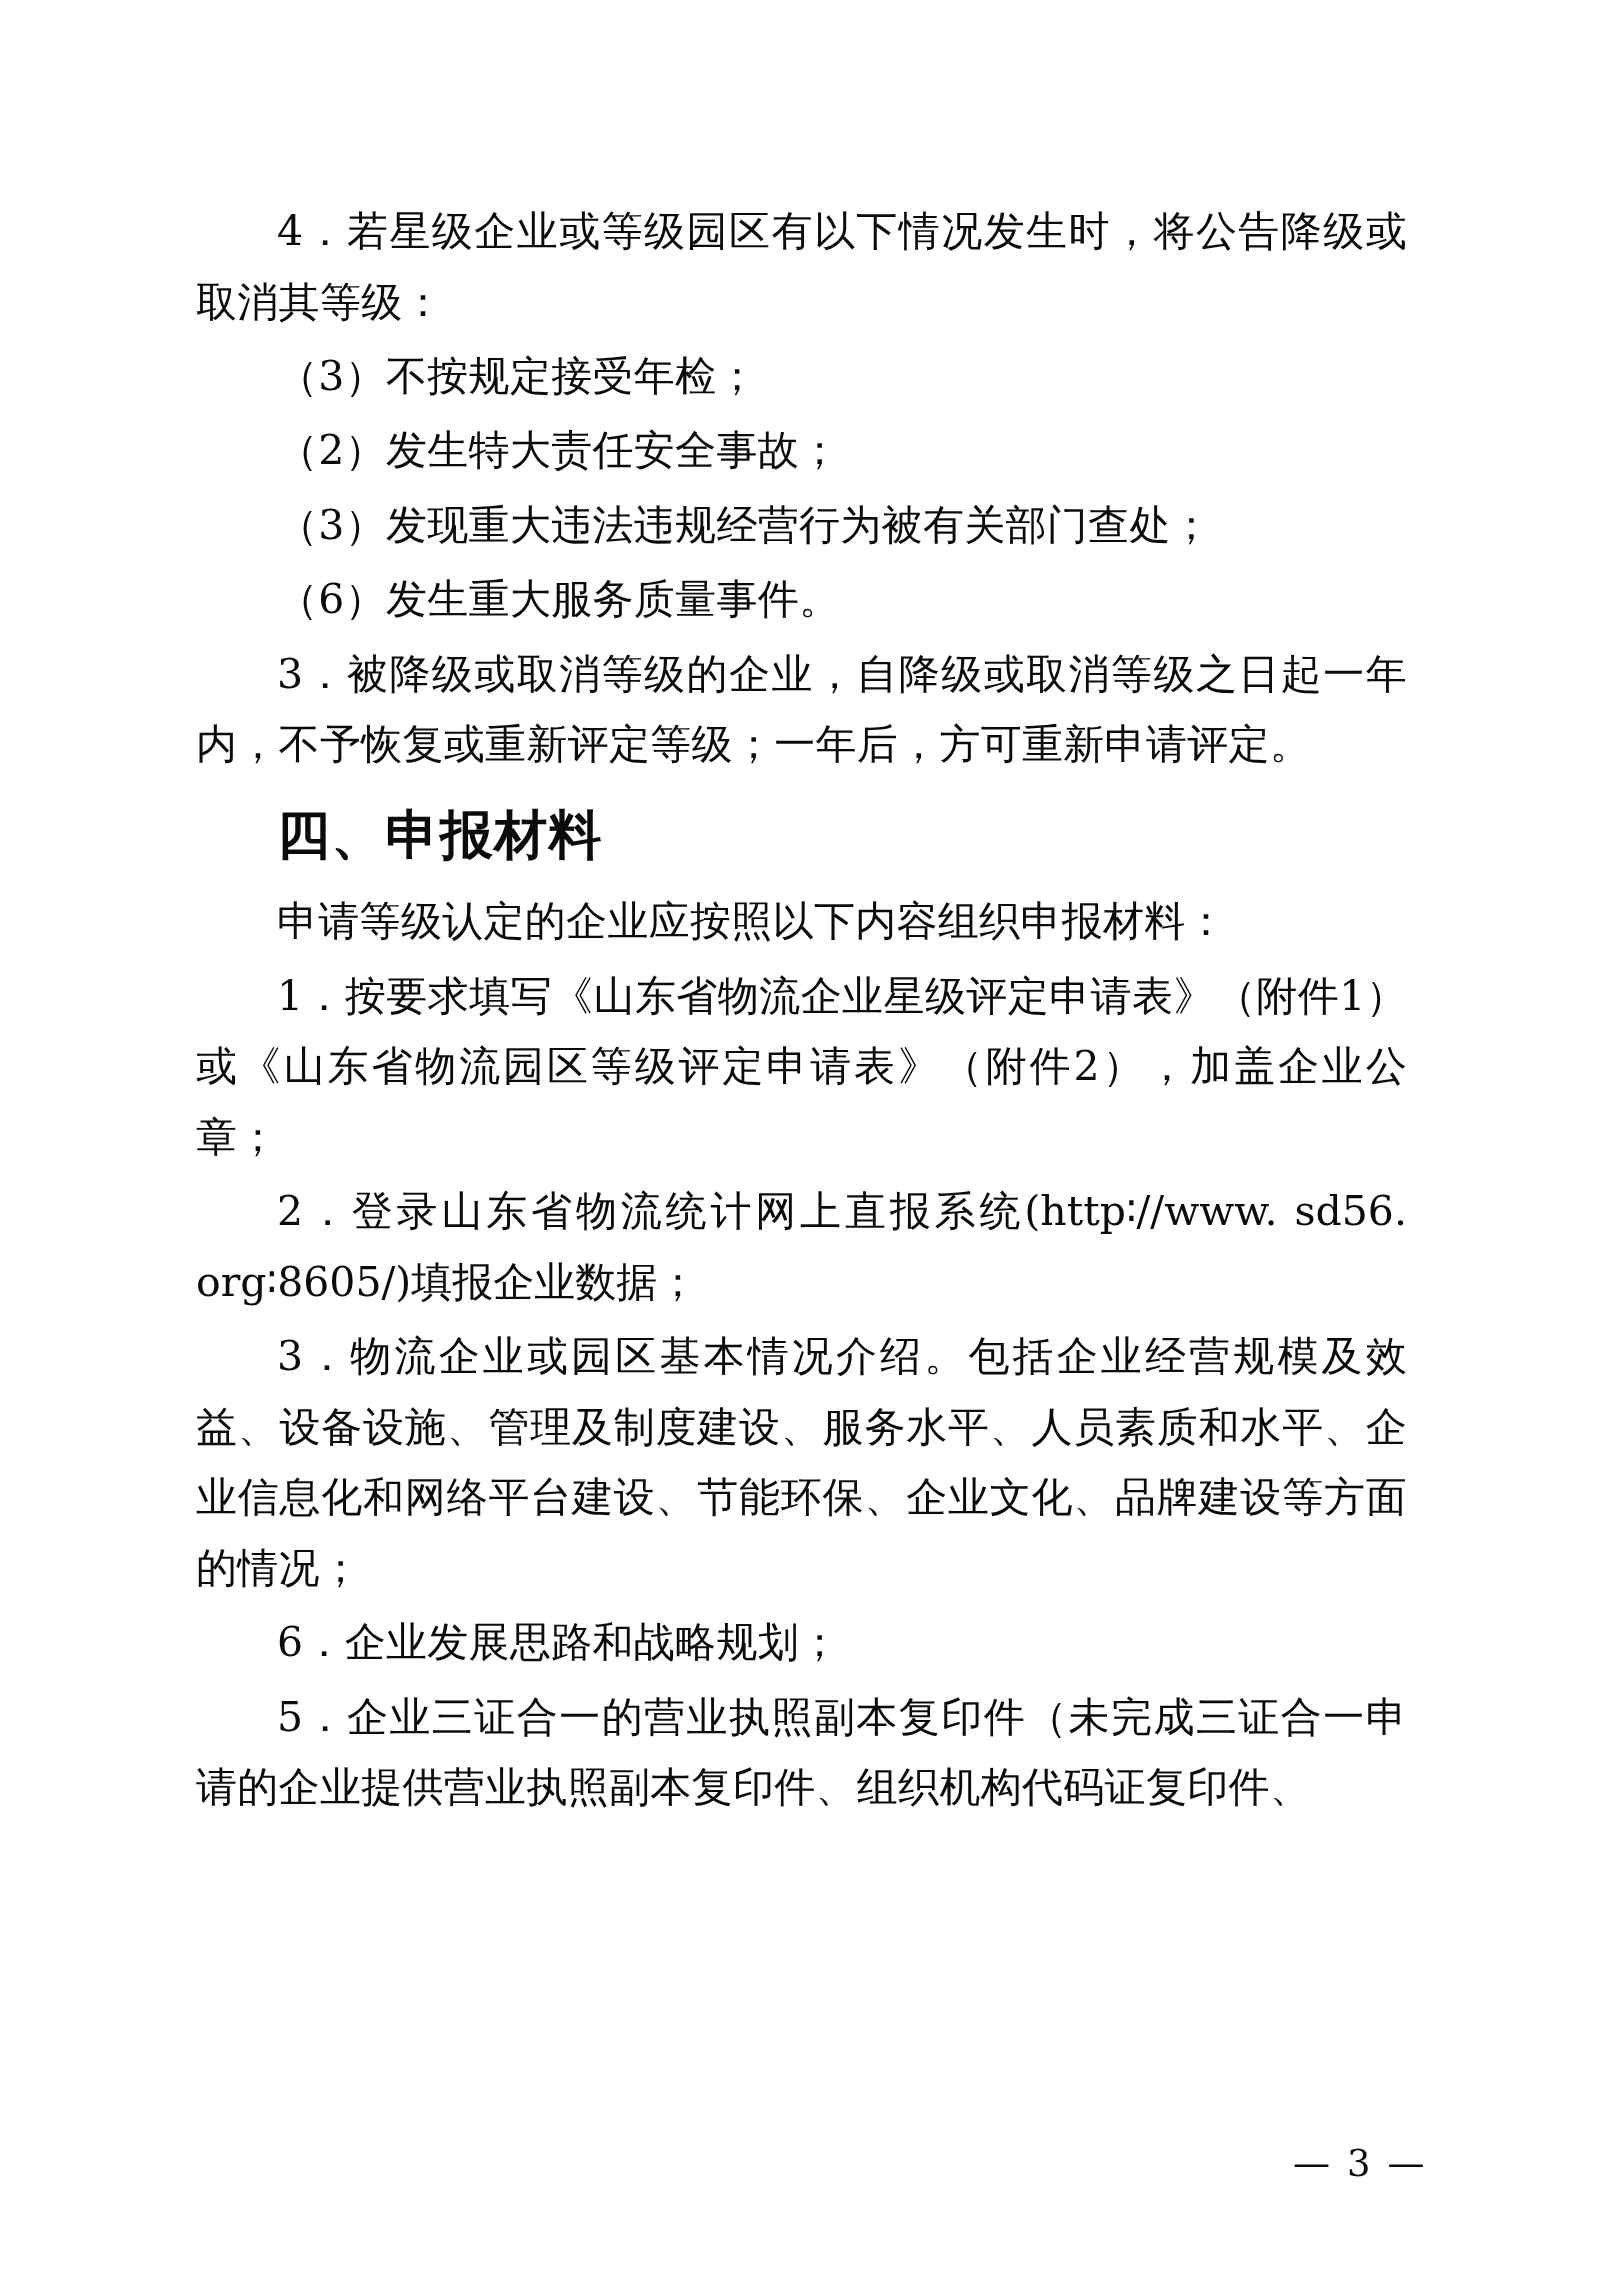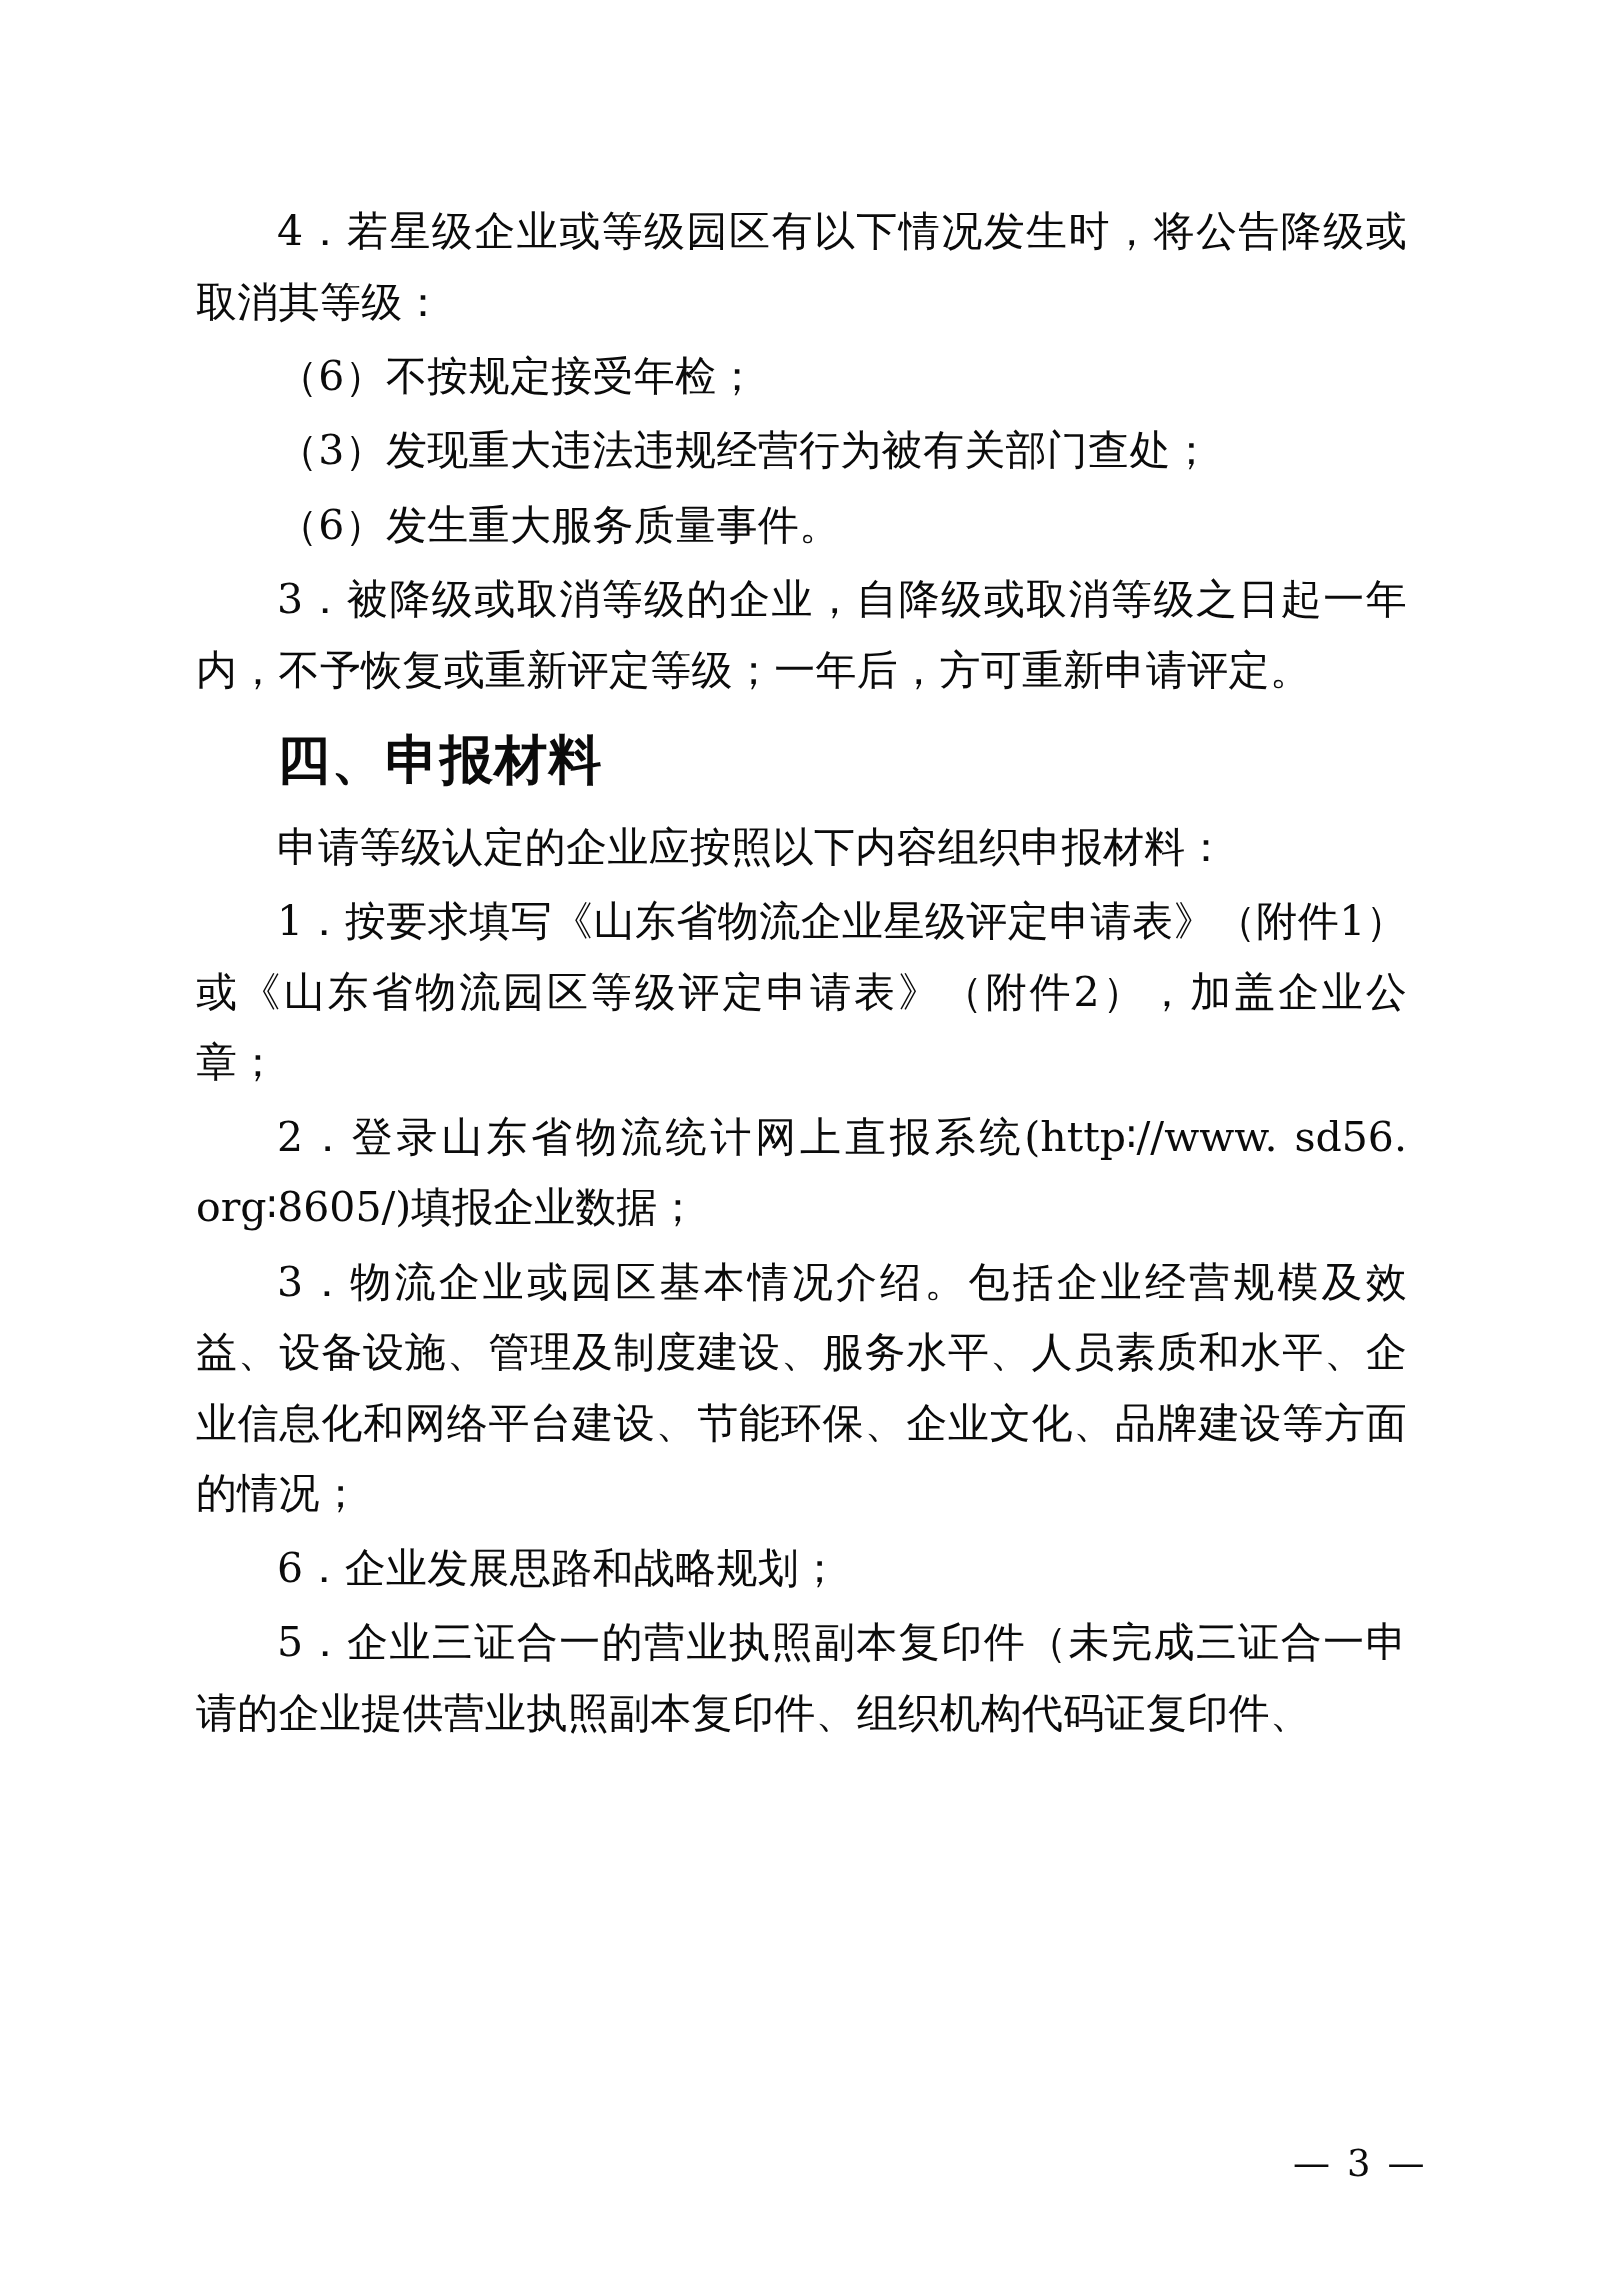--- a/index.html
+++ b/index.html
@@ -60,21 +60,22 @@
     letter-spacing: 2.6px;
   }
 </style>
 </head>
 <body>
 
 <div class="page">
   <div class="doc-body">
 
     <p class="indent">4．若星级企业或等级园区有以下情况发生时，将公告降级或取消其等级：</p>
-    <p class="indent">（6）不按规定接受年检；</p>
+    <p class="indent">（3）不按规定接受年检；</p>
+    <p class="indent">（2）发生特大责任安全事故；</p>
     <p class="indent">（3）发现重大违法违规经营行为被有关部门查处；</p>
     <p class="indent">（6）发生重大服务质量事件。</p>
     <p class="indent">3．被降级或取消等级的企业，自降级或取消等级之日起一年内，不予恢复或重新评定等级；一年后，方可重新申请评定。</p>
 
     <p class="heading">四、申报材料</p>
 
     <p class="indent">申请等级认定的企业应按照以下内容组织申报材料：</p>
 
     <p class="indent">1．按要求填写《山东省物流企业星级评定申请表》（附件1）或《山东省物流园区等级评定申请表》（附件2），加盖企业公章；</p>
     <p class="indent latin">2．登录山东省物流统计网上直报系统(http∶//www. sd56. org∶8605/)填报企业数据；</p>

